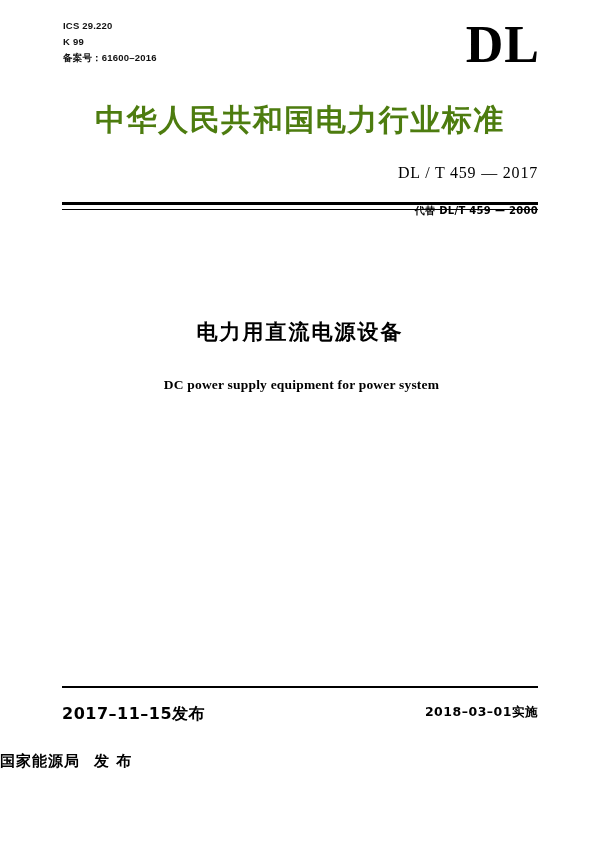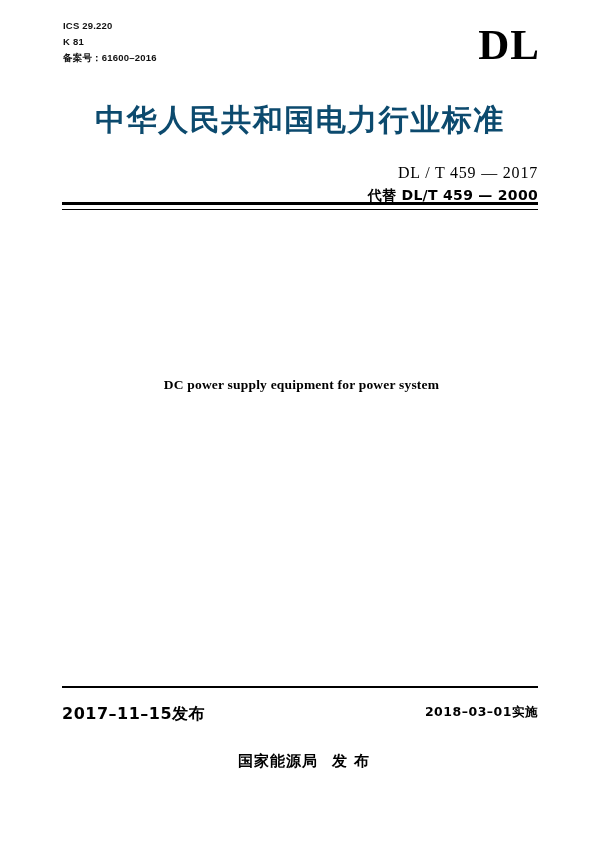--- a/index.html
+++ b/index.html
@@ -36,58 +36,58 @@
   }
   .meta div { white-space: nowrap; }
 
   
   .logo {
     position: absolute;
     right: 60px;
     top: 14px;
     font-family: "Liberation Serif", serif;
     font-weight: bold;
-    font-size: 43px;
+    font-size: 52px;
     letter-spacing: 1px;
     line-height: 62px;
     color: #000;
   }
 
   
   .nat-title {
     position: absolute;
     left: 0;
     right: 0;
     top: 100px;
     text-align: center;
     font-family: "DejaVu Sans", sans-serif;
     font-weight: bold;
     font-size: 30px;
     letter-spacing: 1.5px;
-    color: #0c4a6e;
+    color: #4d7c0f;
   }
 
   
   .std-num {
     position: absolute;
     right: 62px;
     top: 163px;
     text-align: right;
     font-family: "Liberation Serif", serif;
   }
   .std-num .main {
     font-size: 16px;
     font-weight: normal;
     letter-spacing: 0.8px;
     line-height: 20px;
   }
   .std-num .replace {
-    font-size: 14px;
+    font-size: 10px;
     letter-spacing: 0.3px;
-    margin-top: 4px;
+    margin-top: 21px;
     font-family: "DejaVu Sans", sans-serif;
     font-weight: 600;
   }
 
   
   .rule-thick {
     position: absolute;
     left: 62px;
     right: 62px;
     top: 202px;
@@ -155,52 +155,52 @@
     letter-spacing: 0.5px;
     text-align: center;
   }
 
   
   .issuer {
     position: absolute;
     left: 0;
     right: 0;
     top: 752px;
-    text-align: center;
+    text-align: left;
     font-family: "DejaVu Sans", sans-serif;
     font-weight: bold;
     font-size: 15px;
     letter-spacing: 1px;
-    margin-left: 8px;
   }
   .issuer .gap { display: inline-block; width: 14px; }
 </style>
 </head>
 <body>
 
 <div class="page">
 
   <div class="meta">
     <div>ICS 29.220</div>
-    <div>K 81</div>
+    <div>K 99</div>
     <div>备案号：61600–2016</div>
   </div>
 
   <div class="logo">DL</div>
 
   <div class="nat-title">中华人民共和国电力行业标准</div>
 
   <div class="std-num">
     <div class="main">DL / T  459 — 2017</div>
     <div class="replace">代替 DL/T  459 — 2000</div>
   </div>
 
   <div class="rule-thick"></div>
   <div class="rule-thin"></div>
 
+  <div class="doc-title-cn">电力用直流电源设备</div>
   <div class="doc-title-en">DC power supply equipment for power system</div>
 
   <div class="rule-bottom"></div>
 
   <div class="date-left">2017–11–15发布</div>
   <div class="date-right">2018–03–01实施</div>
 
   <div class="issuer">
     <span>国家能源局</span><span class="gap"></span><span>发 布</span>
   </div>

